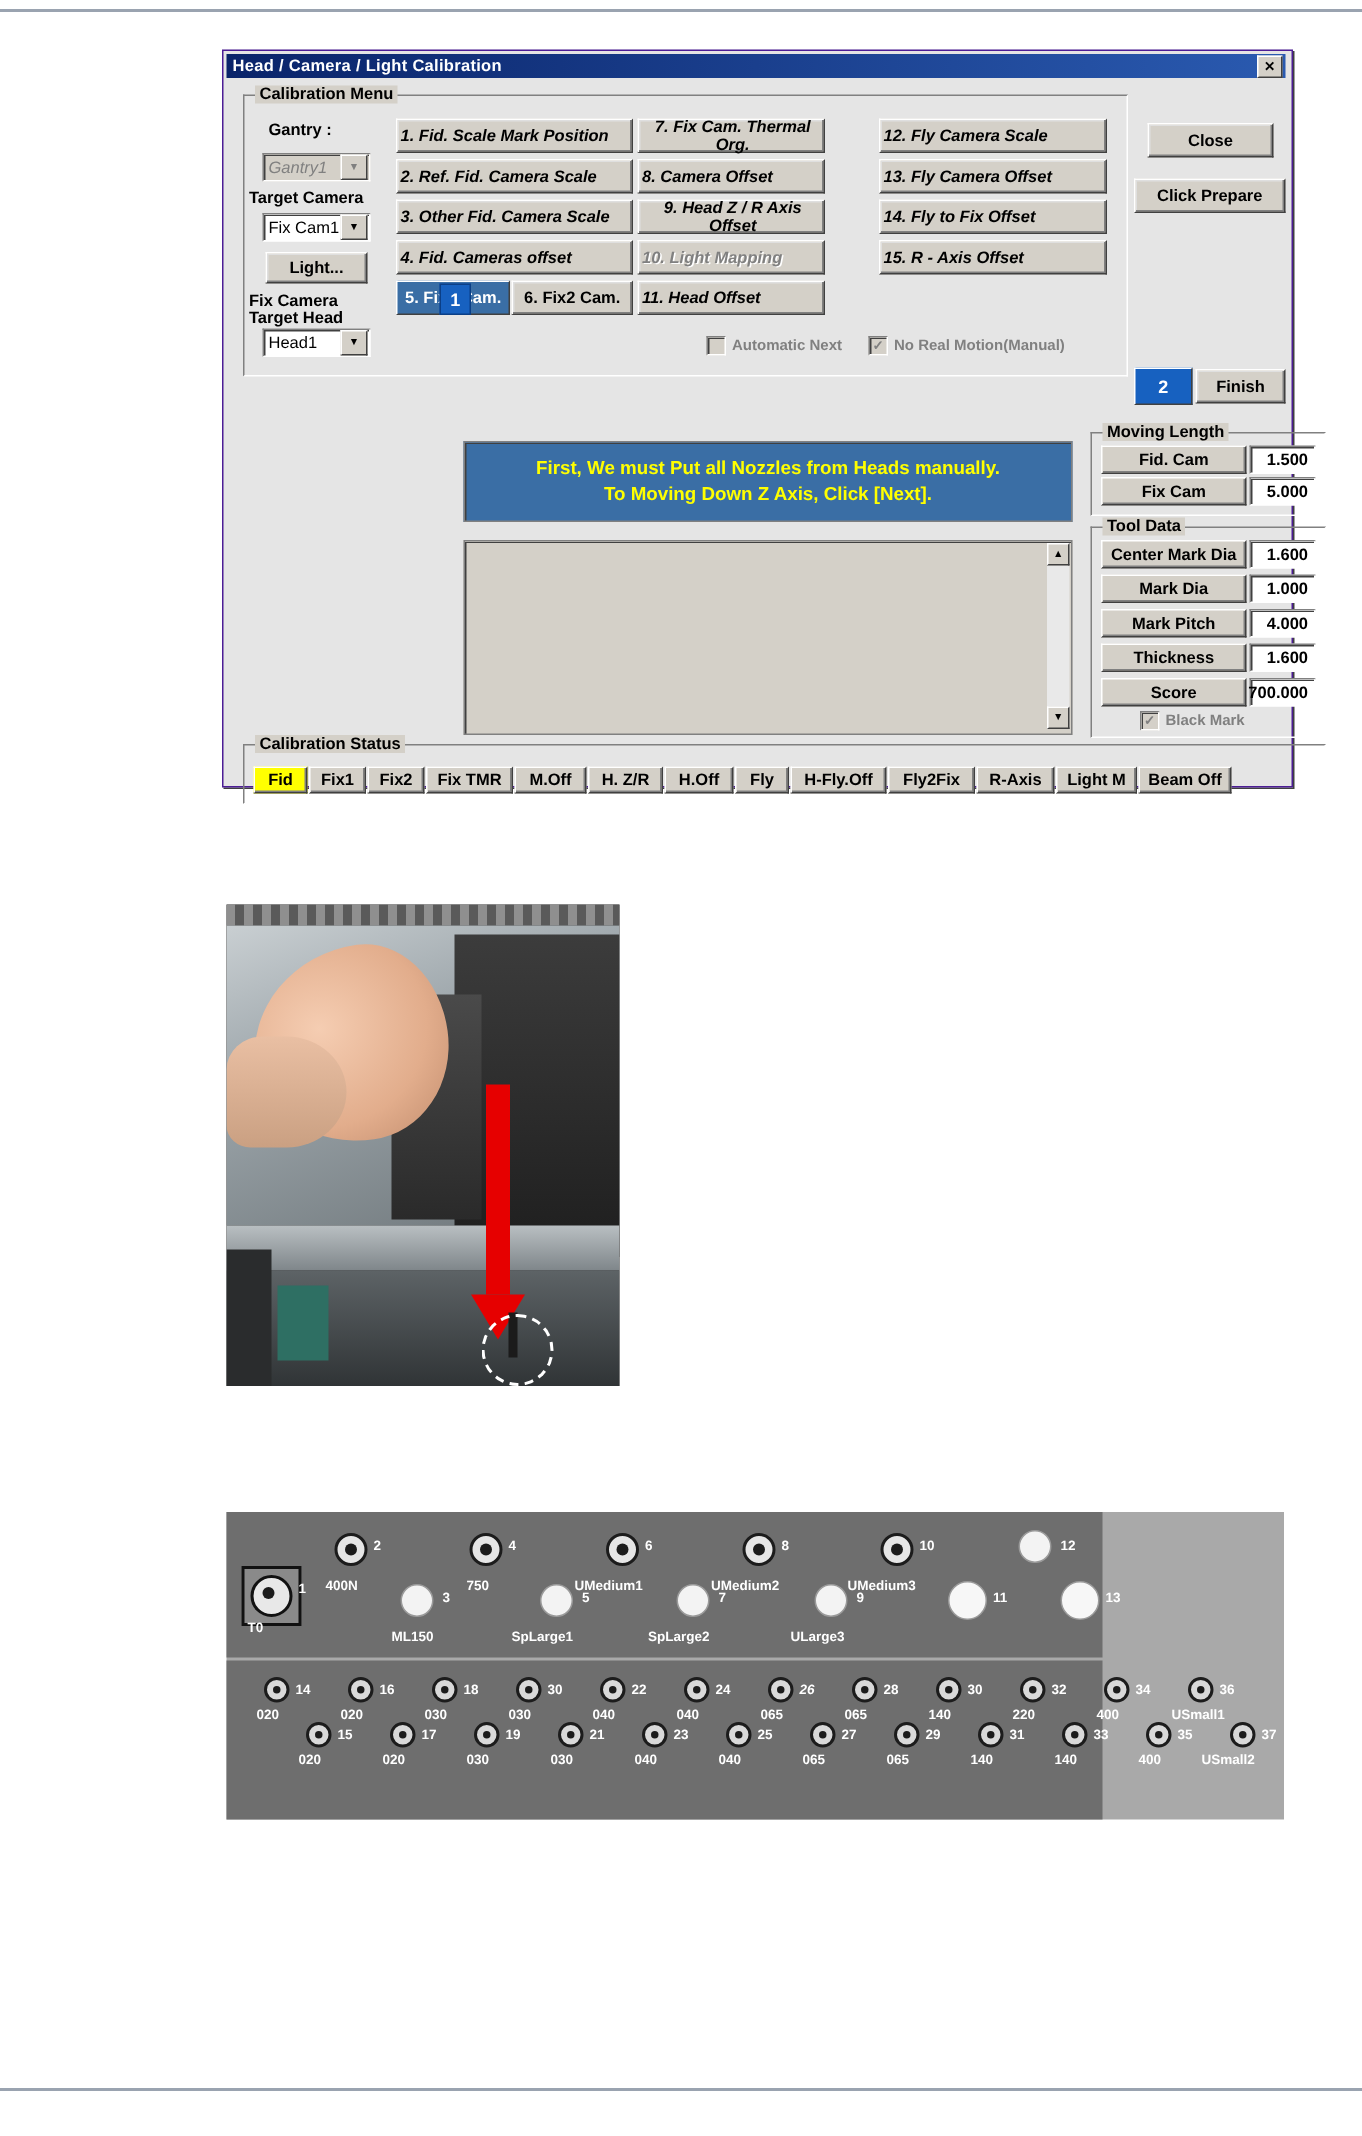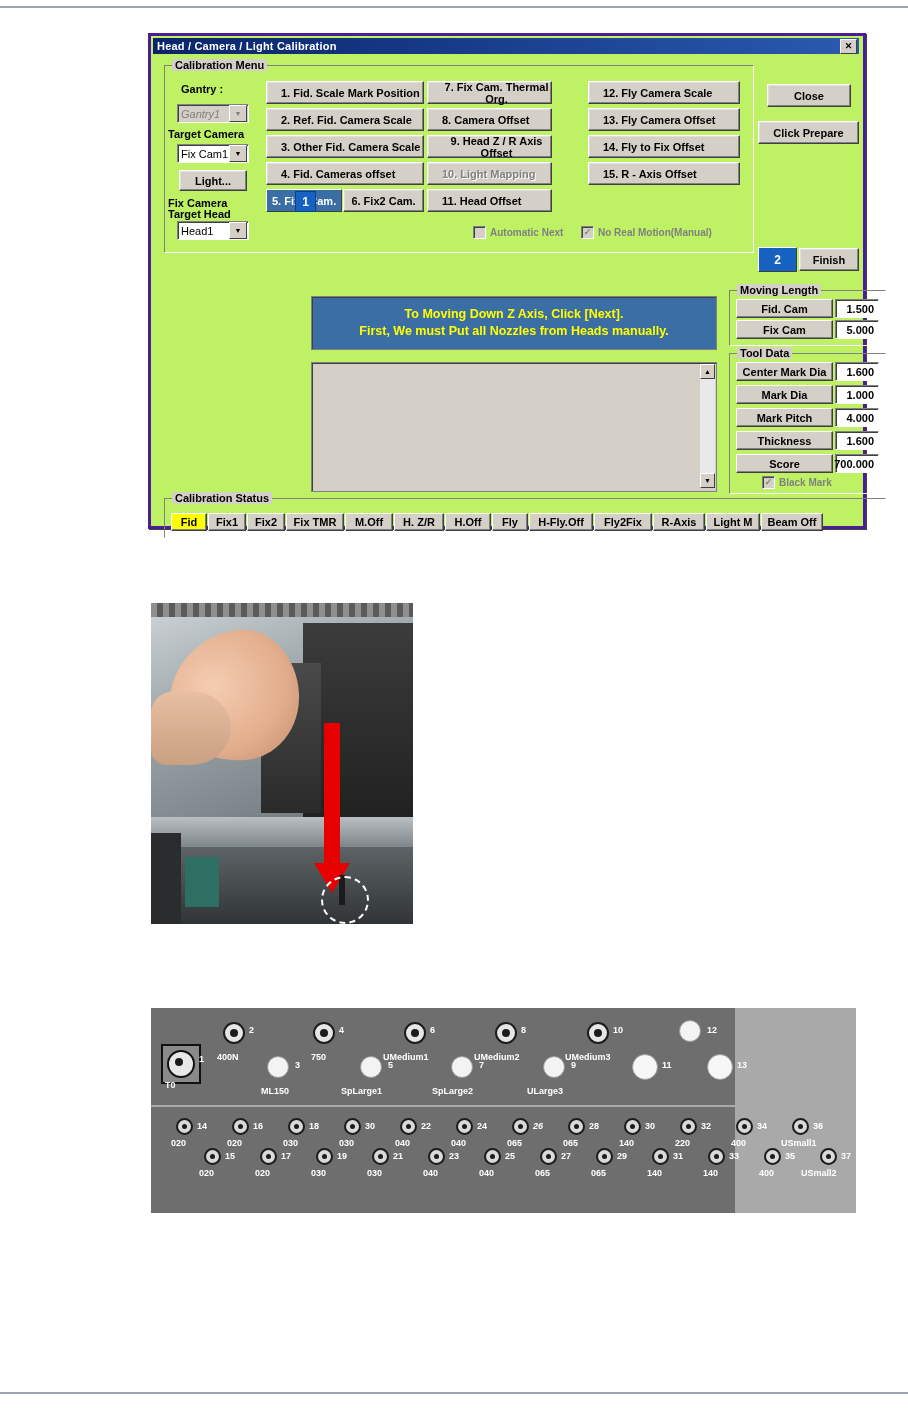--- a/index.html
+++ b/index.html
@@ -26,22 +26,22 @@
   .page-rule.top { top: 6px; }
   .page-rule.bottom { top: 1392px; }
 
   
   #dialog {
     position: absolute;
     left: 148px;
     top: 33px;
     width: 712px;
     height: 490px;
-    background: #bef264;
-    border: 3px solid #4c1d95;
+    background: #e5e5e5;
+    border: 1px solid #4c1d95;
     box-shadow: 1px 1px 0 #404040;
   }
   .titlebar {
     position: absolute;
     left: 2px; top: 2px;
     width: 706px;
     height: 16px;
     background: linear-gradient(to right, #0a246a, #2a5ab0);
     color: #fff;
     font-weight: bold;
@@ -96,21 +96,21 @@
     box-shadow: inset -1px -1px 0 #808080, inset 1px 1px 0 #dfdfdf;
     font-family: "Liberation Sans", sans-serif;
     font-size: 11px;
     font-weight: bold;
     color: #000;
     text-align: center;
     display: flex;
     align-items: center;
     box-sizing: border-box;
   }
-  .btn.left { justify-content: flex-start; padding-left: 14px; }
+  .btn.left { justify-content: flex-start; padding-left: 2px; font-style: italic; }
   .btn.center { justify-content: center; }
   .btn.disabled { color: #808080; text-shadow: 1px 1px 0 #ffffff; }
 
   .menu-btn { position: absolute; height: 23px; }
 
   .col1 { left: 101px; width: 158px; }
   .col2 { left: 262px; width: 125px; }
   .col3 { left: 423px; width: 152px; }
 
   .row1 { top: 15px; }
@@ -602,22 +602,22 @@
       <span>No Real Motion(Manual)</span>
     </div>
   </div>
 
   <div class="btn center side-btn" id="btn-close">Close</div>
   <div class="btn center side-btn" id="btn-nozzle">Click Prepare</div>
   <div class="badge-2">2</div>
   <div class="btn center side-btn" id="btn-finish">Finish</div>
 
   <div id="msg-panel">
+    <span>First, We must Put all Nozzles from Heads manually.</span>
     <span>To Moving Down Z Axis, Click [Next].</span>
-    <span>First, We must Put all Nozzles from Heads manually.</span>
   </div>
 
   <div id="listbox">
     <div class="scrollbar">
       <div class="sb-btn sb-up">▲</div>
       <div class="sb-btn sb-down">▼</div>
     </div>
   </div>
 
   <div class="groupbox" id="moving-length">

